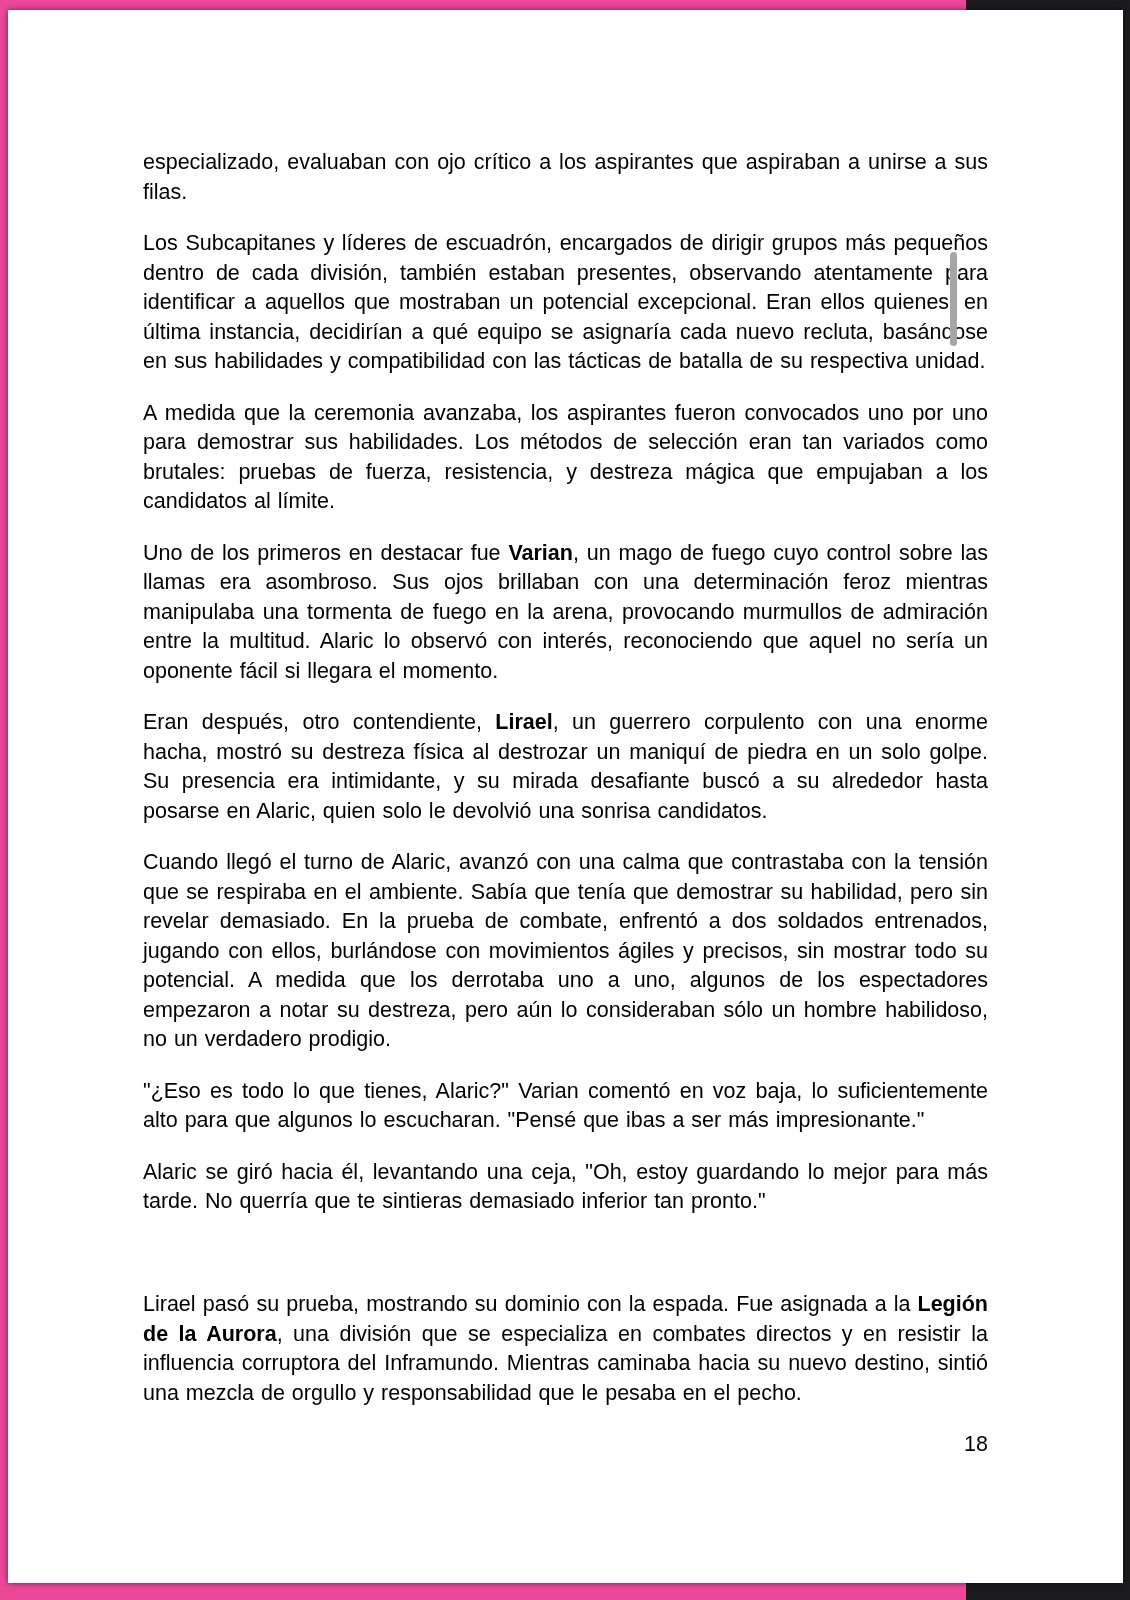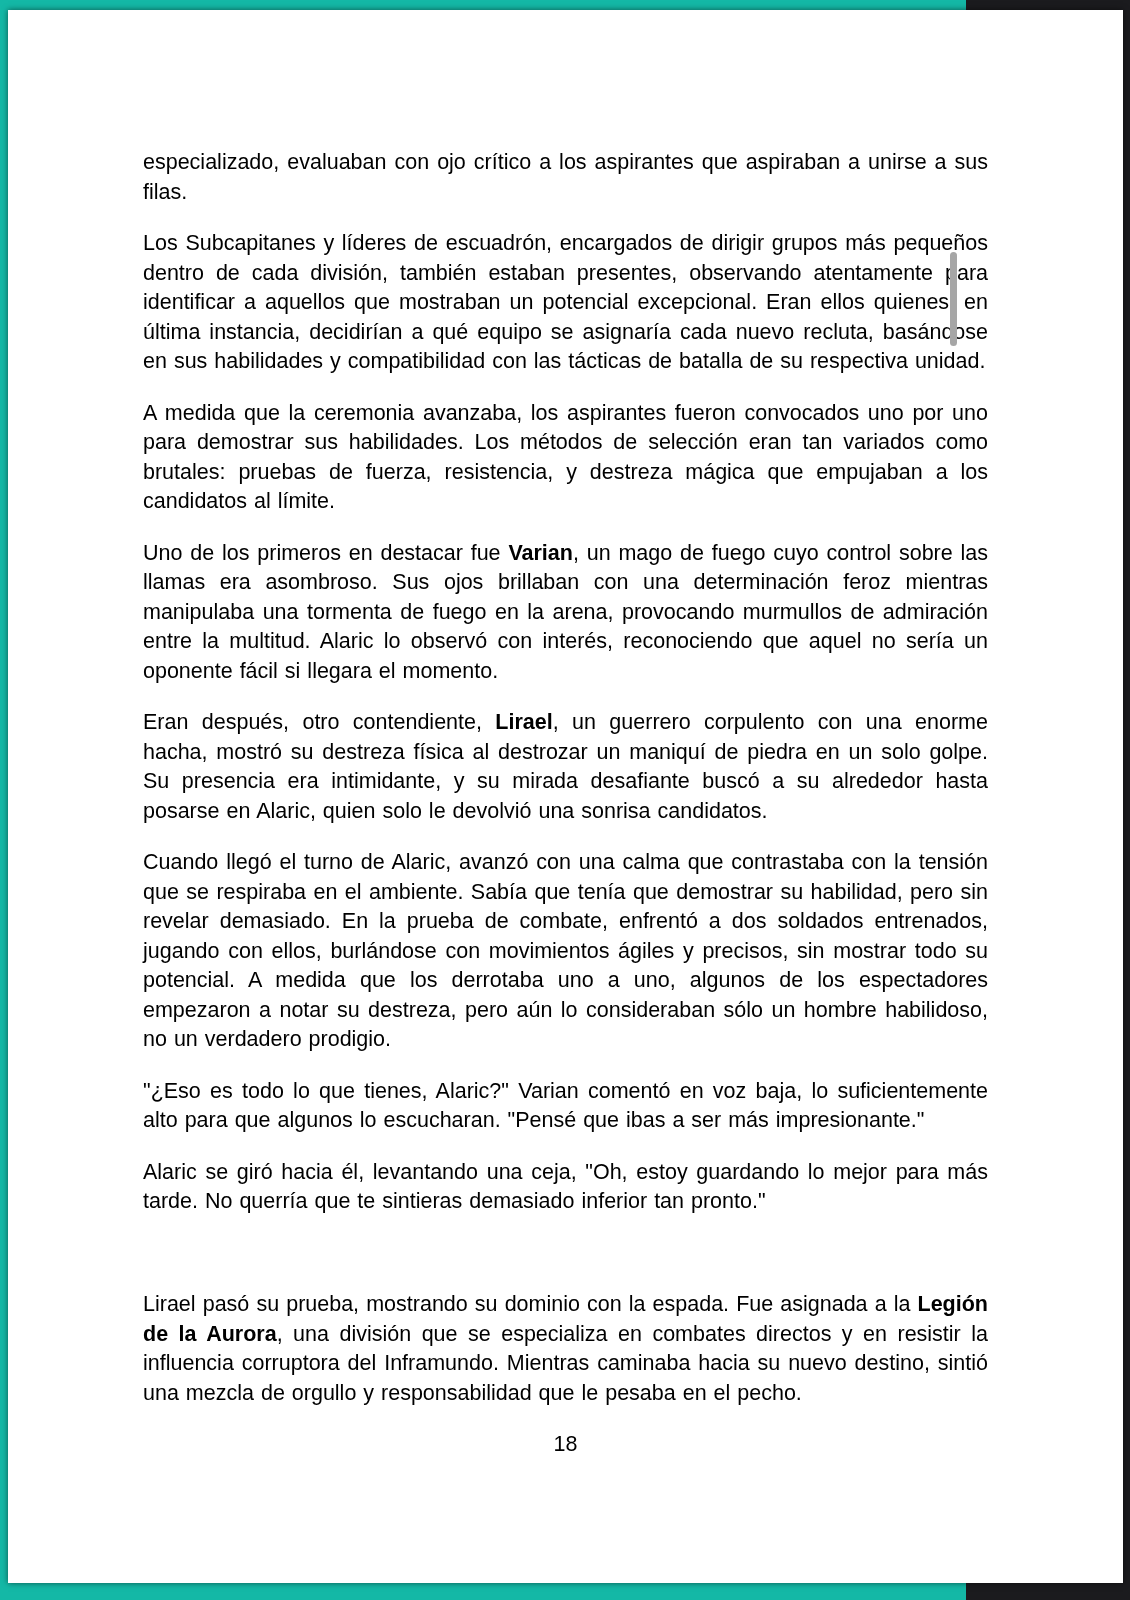--- a/index.html
+++ b/index.html
@@ -8,21 +8,21 @@
     width: 1130px;
     height: 1600px;
     background: #1b1b1e;
     overflow: hidden;
     font-family: "Liberation Sans", "DejaVu Sans", sans-serif;
   }
   .viewport {
     position: relative;
     width: 966px;
     height: 1600px;
-    background: #14b8a6;
+    background: #ec4899;
   }
   .page {
     position: absolute;
     left: 8px;
     top: 10px;
     width: 1115px;
     height: 1573px;
     background: #ffffff;
     box-shadow: 0 0 6px rgba(0,0,0,0.55);
     box-sizing: border-box;
@@ -43,21 +43,21 @@
     word-spacing: 1px;
   }
   .para.blank {
     min-height: 29.5px;
   }
   .para b {
     font-weight: bold;
   }
   .page-number {
     margin-top: 18px;
-    text-align: center;
+    text-align: right;
     font-size: 21.5px;
     line-height: 29.5px;
     color: #000000;
   }
   .scrollbar-thumb {
     position: absolute;
     right: 9px;
     top: 252px;
     width: 7px;
     height: 94px;

